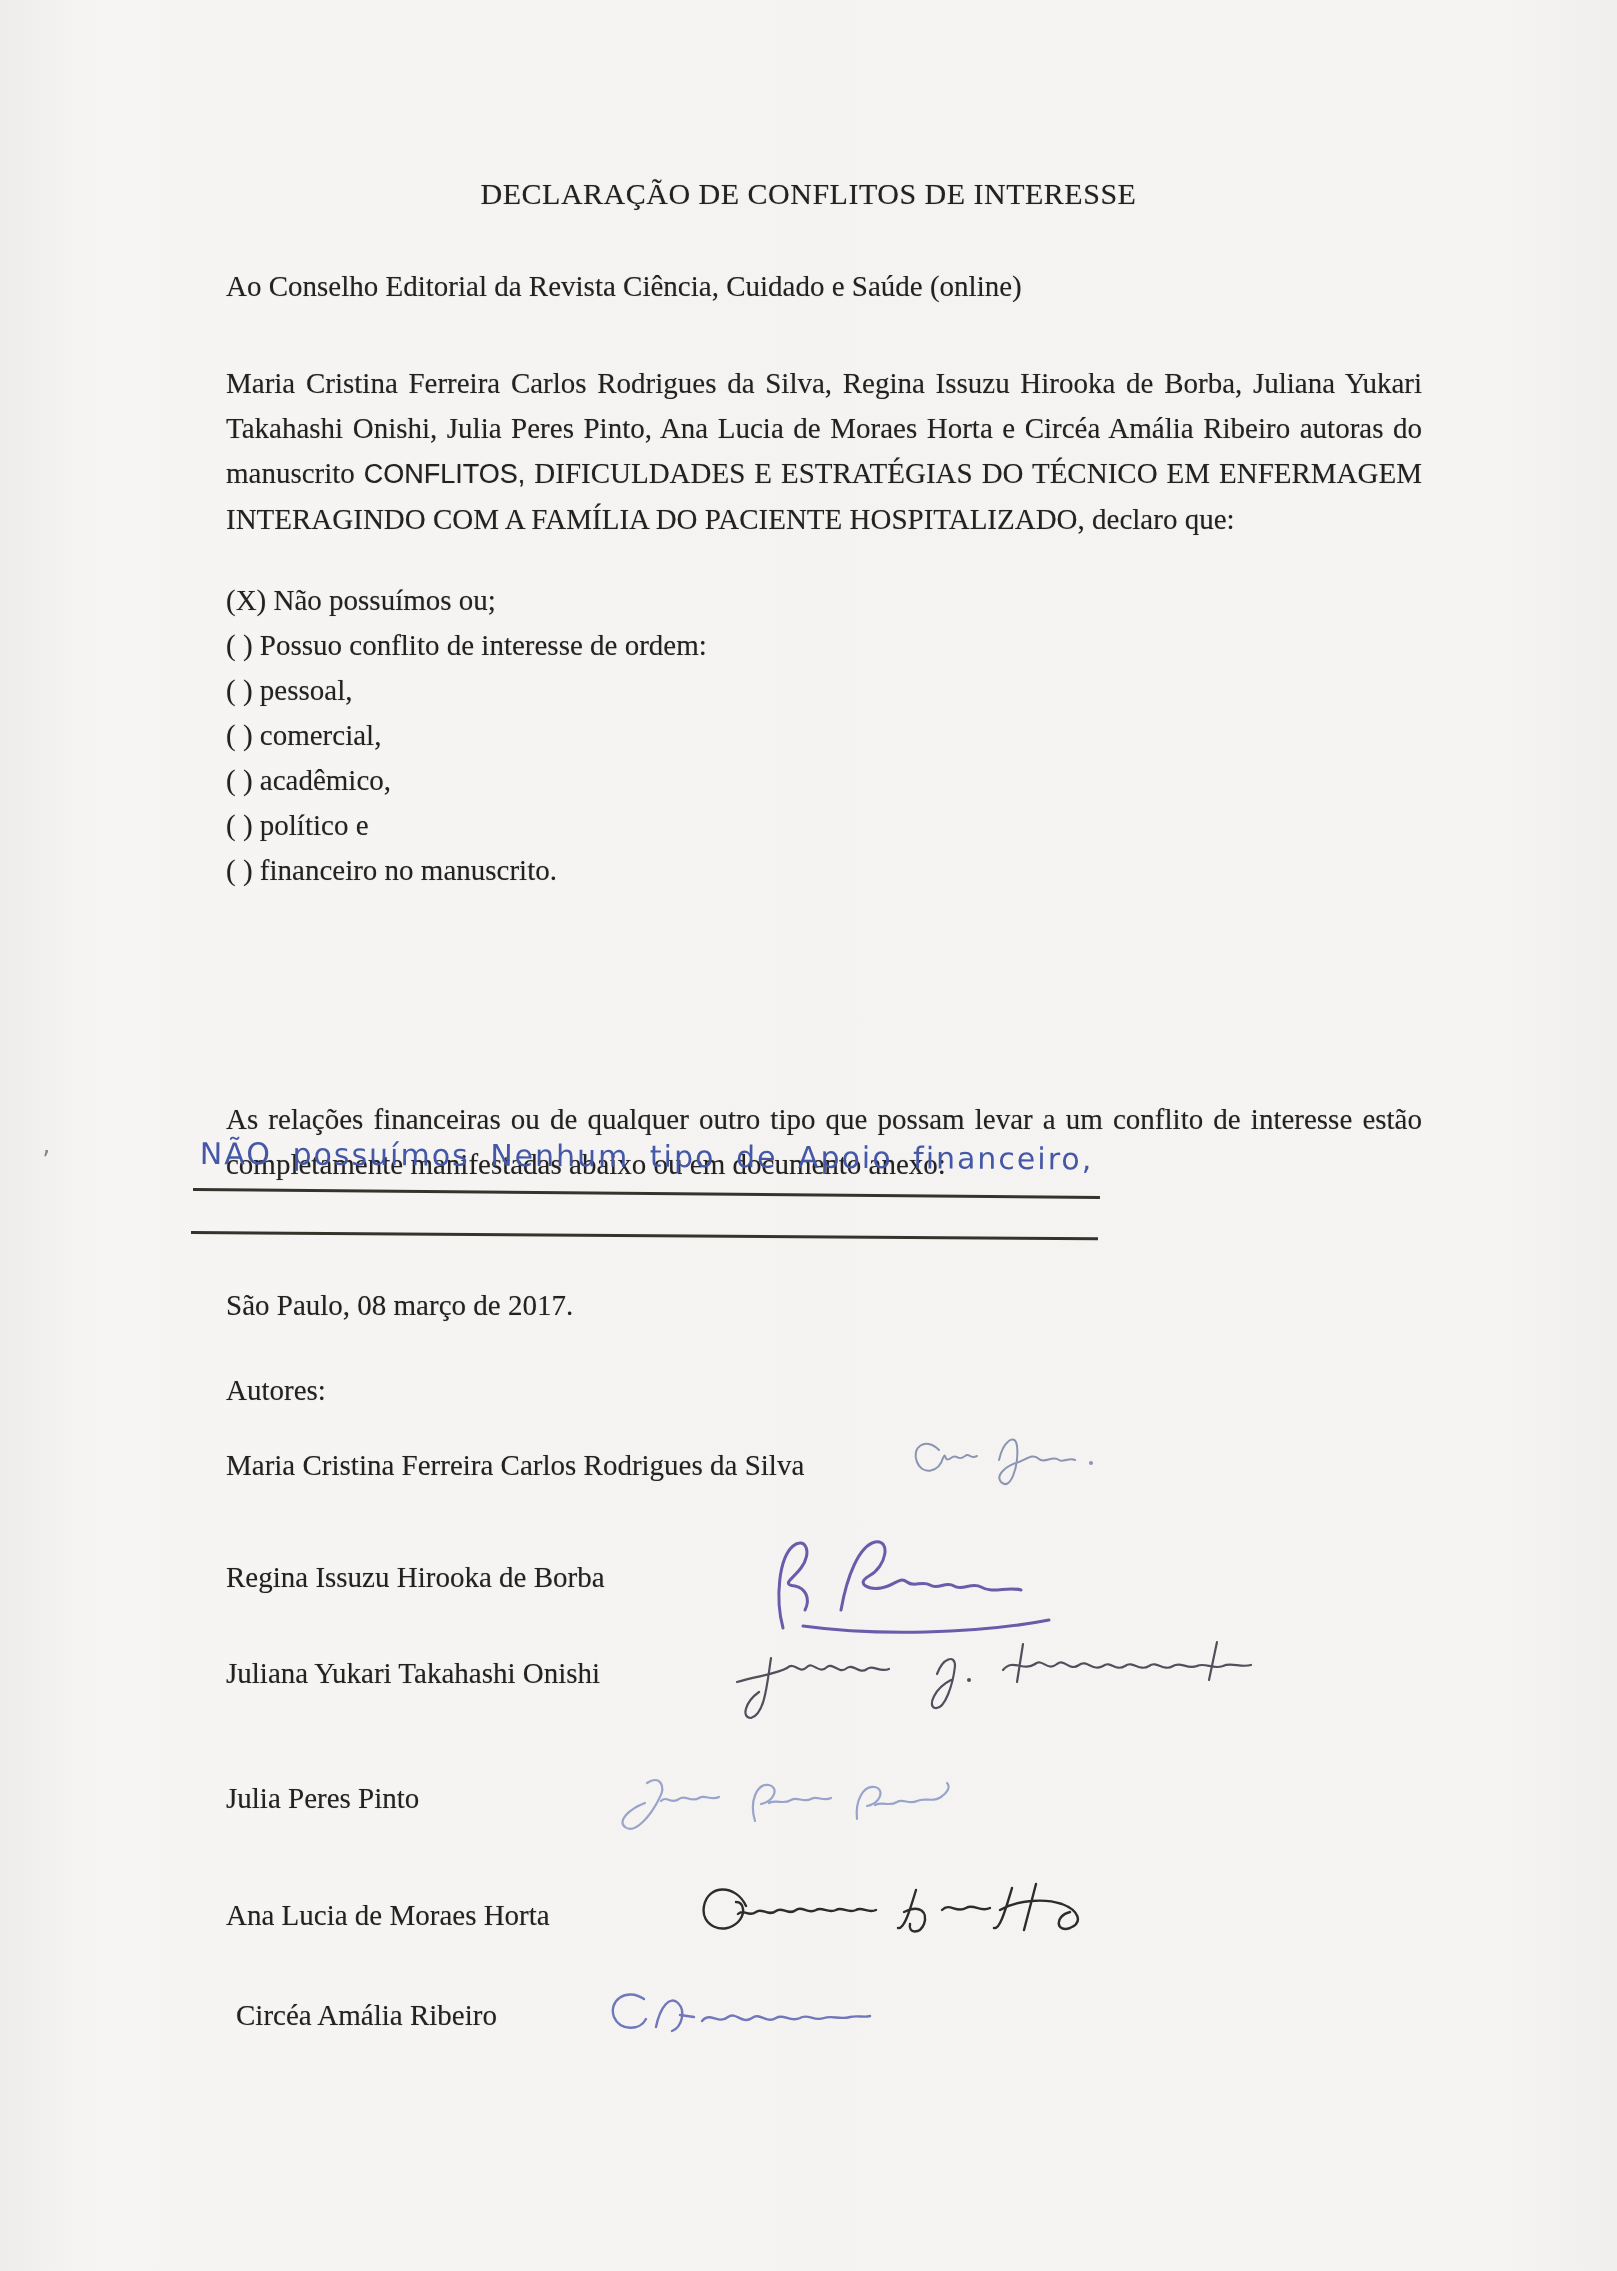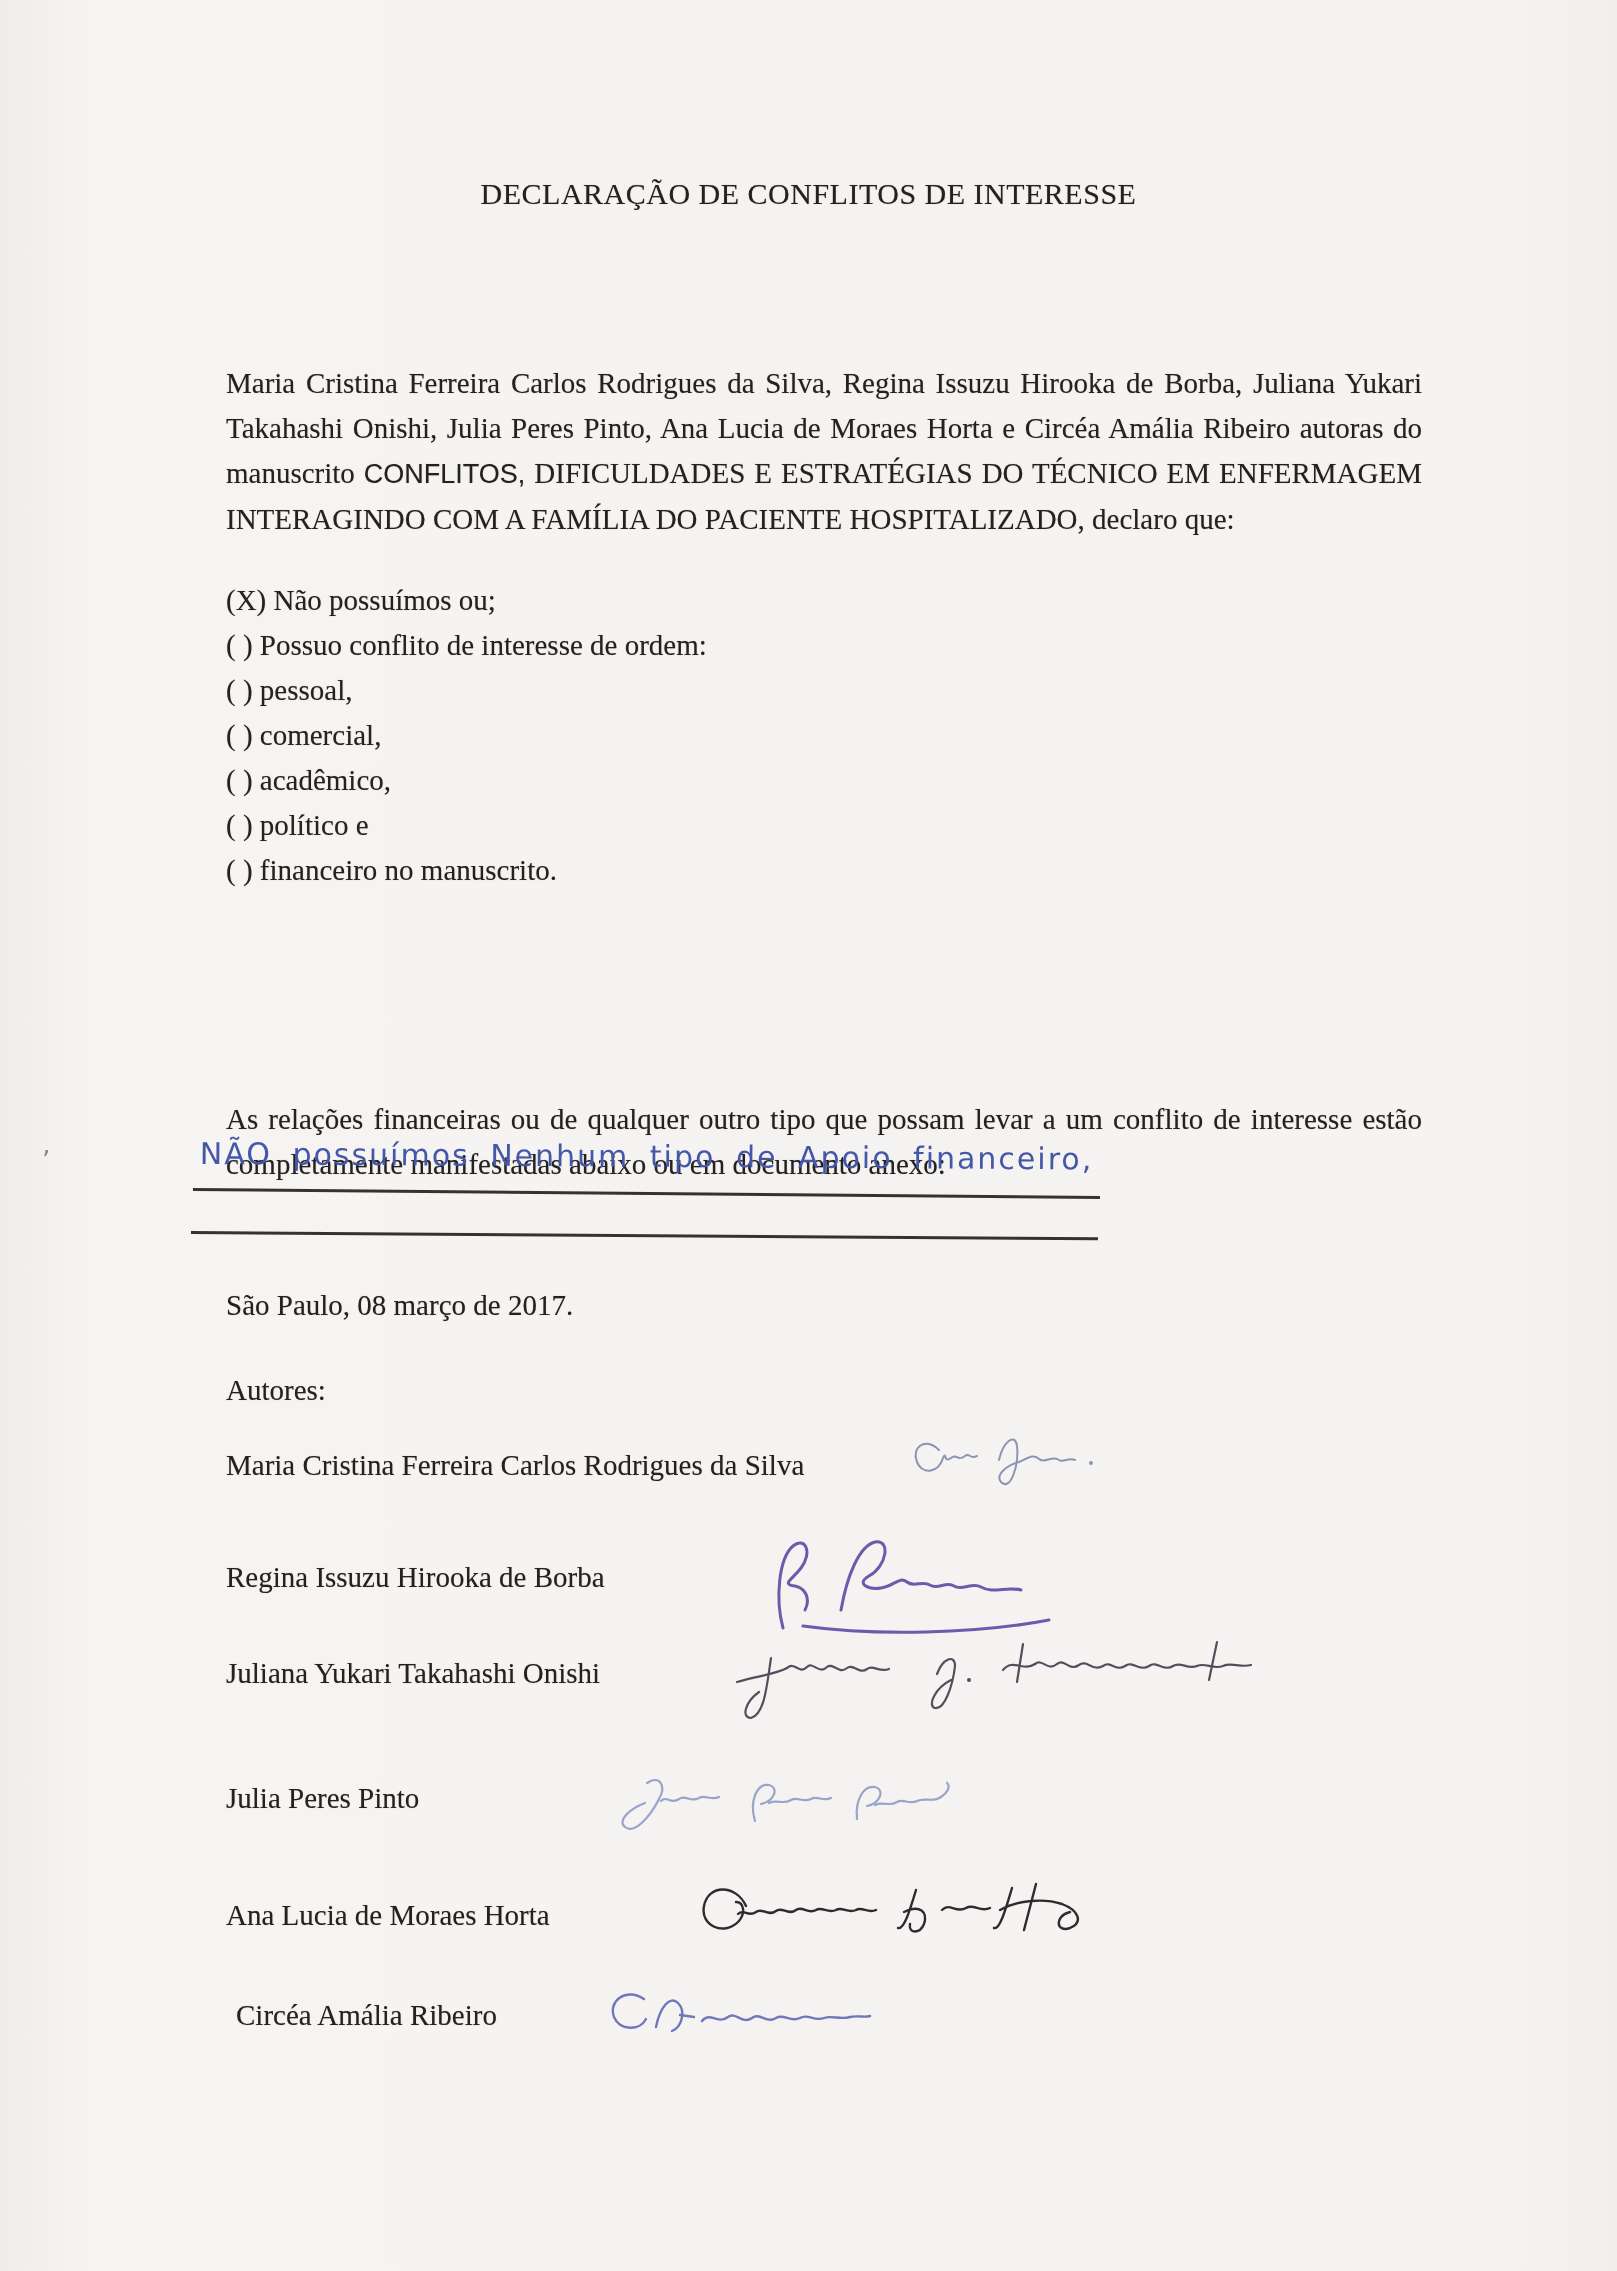--- a/index.html
+++ b/index.html
@@ -43,20 +43,21 @@
   .sig path{fill:none;stroke-linecap:round;stroke-linejoin:round;}
   .stray{position:absolute;left:42px;top:1146px;color:#8a8886;font-size:26px;font-family:"DejaVu Sans",sans-serif;}
 </style>
 </head>
 <body>
 
 <div class="page">
 
   <div class="t title" style="top:177px;left:0;">DECLARAÇÃO DE CONFLITOS DE INTERESSE</div>
 
+  <div class="t body-text" style="top:264px;left:226px;">Ao Conselho Editorial da Revista Ciência, Cuidado e Saúde (online)</div>
 
   <div class="t body-text para" style="top:361px;left:226px;"><span>Maria Cristina Ferreira Carlos Rodrigues da Silva, Regina Issuzu Hirooka de Borba, Juliana Yukari Takahashi Onishi, Julia Peres Pinto, Ana Lucia de Moraes Horta e Circéa Amália Ribeiro autoras do manuscrito </span><span class="sans-caps">CONFLITOS,</span><span> DIFICULDADES E ESTRATÉGIAS DO TÉCNICO EM ENFERMAGEM INTERAGINDO COM A FAMÍLIA DO PACIENTE HOSPITALIZADO, declaro que:</span></div>
 
   <div class="t body-text" style="top:578px;left:226px;">
     <div class="opt">(X) Não possuímos ou;</div>
     <div class="opt">( ) Possuo conflito de interesse de ordem:</div>
     <div class="opt">( ) pessoal,</div>
     <div class="opt">( ) comercial,</div>
     <div class="opt">( ) acadêmico,</div>
     <div class="opt">( ) político e</div>

